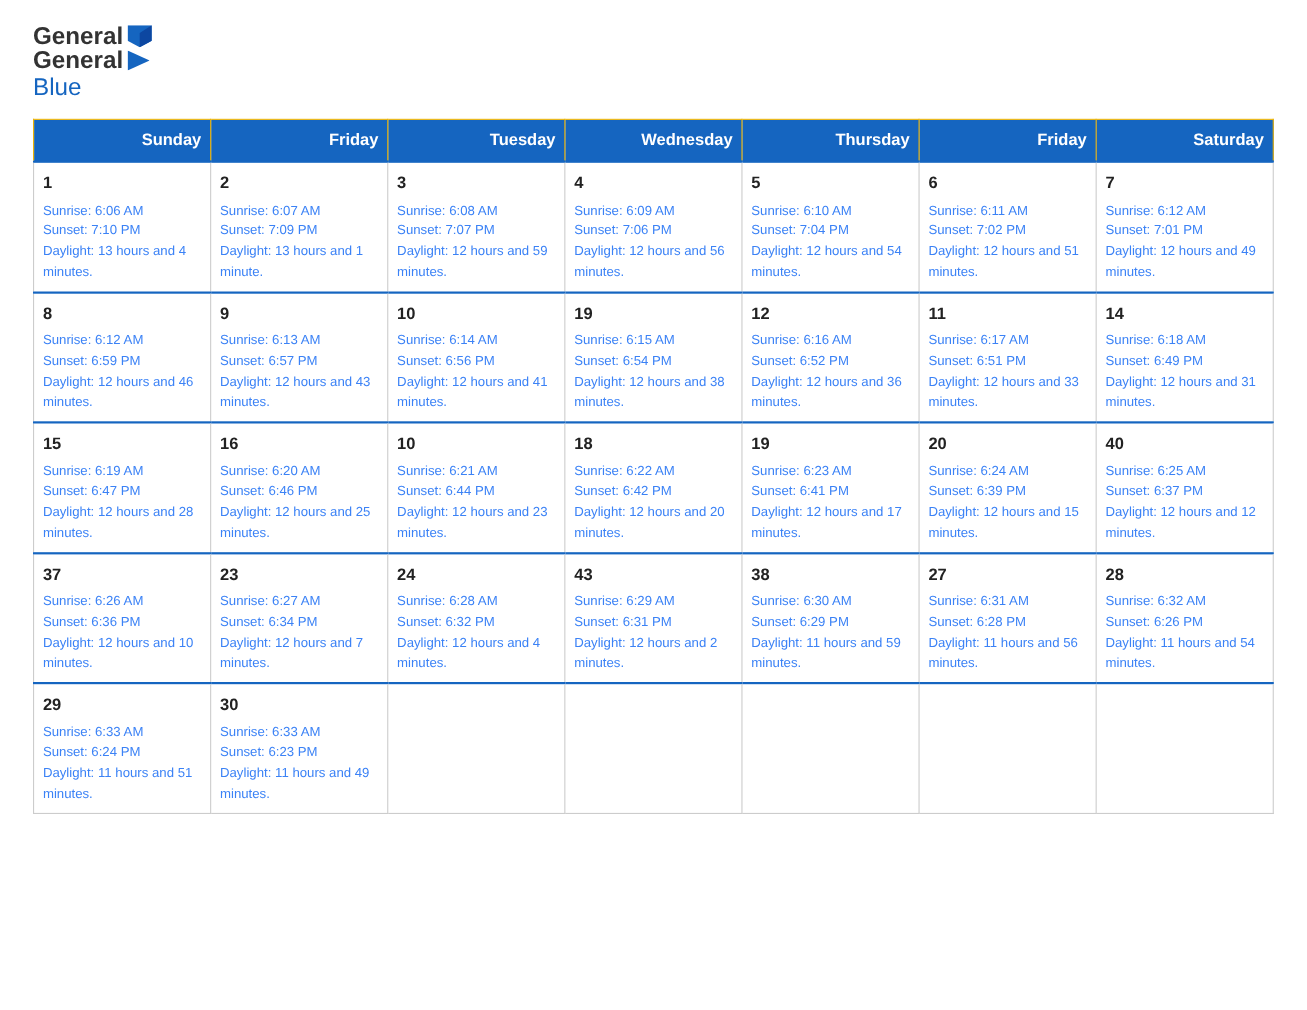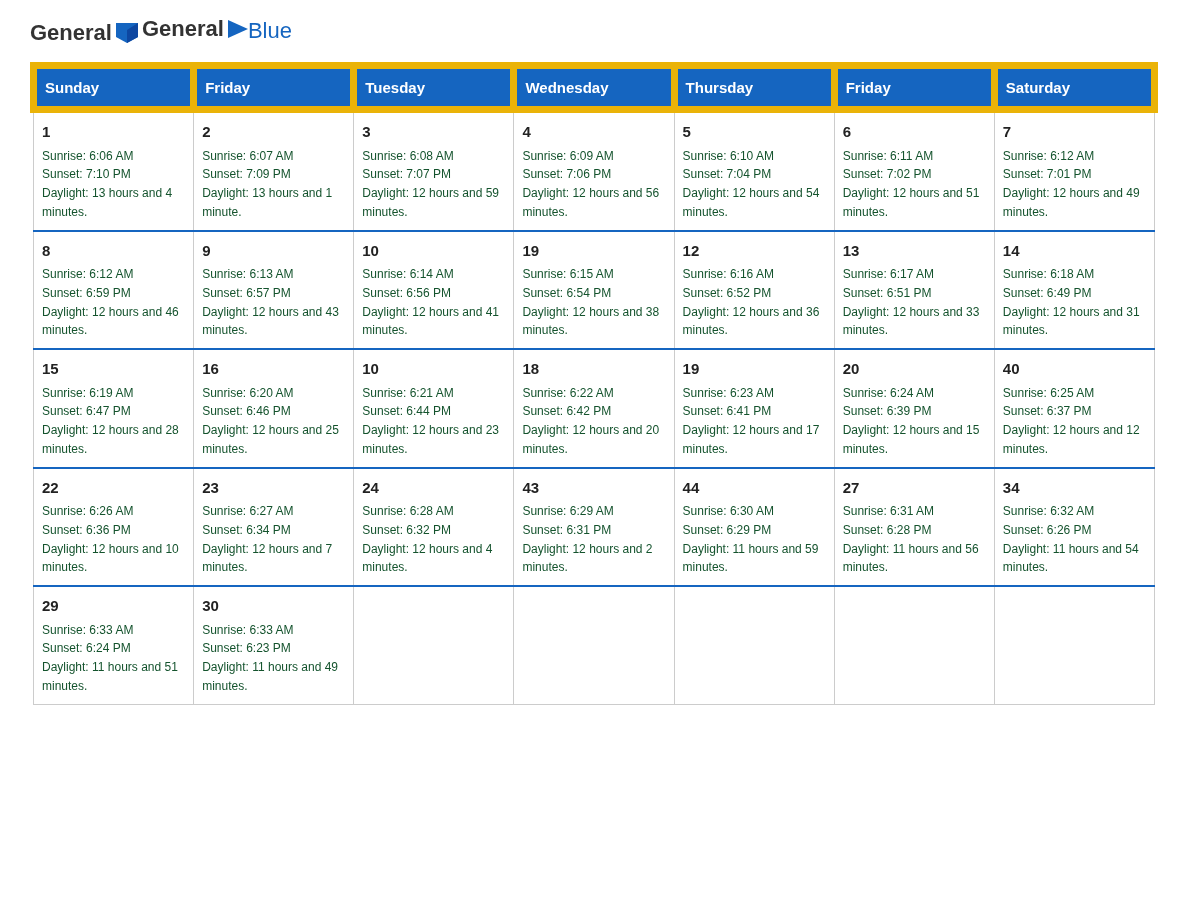--- a/index.html
+++ b/index.html
@@ -10,21 +10,21 @@
       color: #222;
     }
     .header {
       display: flex;
       justify-content: space-between;
       align-items: flex-start;
       margin-bottom: 16px;
     }
     .logo {
       display: flex;
-      flex-direction: row;
+      flex-direction: column;
       align-items: flex-start;
     }
     .logo-text {
       font-size: 22px;
       font-weight: bold;
       color: #333;
       display: flex;
       align-items: center;
       gap: 4px;
     }
@@ -46,42 +46,42 @@
       width: 100%;
       border-collapse: collapse;
       table-layout: fixed;
     }
     .calendar thead th {
       background-color: #1565c0;
       color: #ffffff;
       font-size: 15px;
       font-weight: bold;
       padding: 10px 8px;
-      text-align: left;
-      border: 7px solid #eab308;
+      text-align: right;
+      border: 1px solid #eab308;
     }
     .calendar tbody td {
       vertical-align: top;
       padding: 8px;
       border: 1px solid #cccccc;
       border-top: 2px solid #1565c0;
       font-size: 12.5px;
       line-height: 1.5;
       color: #333;
     }
     .day-number {
       font-size: 15px;
       font-weight: bold;
       color: #222;
       display: block;
       margin-bottom: 3px;
     }
     .day-info {
       font-size: 12px;
-      color: #14532d;
+      color: #3b82f6;
       line-height: 1.55;
     }
     .empty-cell {
       border-top: 2px solid #1565c0;
       border: 1px solid #cccccc;
     }
   </style>
 </head>
 <body>
 
@@ -167,21 +167,21 @@
         </td>
         <td>
           <span class="day-number">19</span>
           <span class="day-info">Sunrise: 6:15 AM<br>Sunset: 6:54 PM<br>Daylight: 12 hours and 38 minutes.</span>
         </td>
         <td>
           <span class="day-number">12</span>
           <span class="day-info">Sunrise: 6:16 AM<br>Sunset: 6:52 PM<br>Daylight: 12 hours and 36 minutes.</span>
         </td>
         <td>
-          <span class="day-number">13</span>
+          <span class="day-number">11</span>
           <span class="day-info">Sunrise: 6:17 AM<br>Sunset: 6:51 PM<br>Daylight: 12 hours and 33 minutes.</span>
         </td>
         <td>
           <span class="day-number">14</span>
           <span class="day-info">Sunrise: 6:18 AM<br>Sunset: 6:49 PM<br>Daylight: 12 hours and 31 minutes.</span>
         </td>
       </tr>
       <tr>
         <td>
           <span class="day-number">15</span>
@@ -207,45 +207,45 @@
           <span class="day-number">20</span>
           <span class="day-info">Sunrise: 6:24 AM<br>Sunset: 6:39 PM<br>Daylight: 12 hours and 15 minutes.</span>
         </td>
         <td>
           <span class="day-number">40</span>
           <span class="day-info">Sunrise: 6:25 AM<br>Sunset: 6:37 PM<br>Daylight: 12 hours and 12 minutes.</span>
         </td>
       </tr>
       <tr>
         <td>
-          <span class="day-number">22</span>
+          <span class="day-number">37</span>
           <span class="day-info">Sunrise: 6:26 AM<br>Sunset: 6:36 PM<br>Daylight: 12 hours and 10 minutes.</span>
         </td>
         <td>
           <span class="day-number">23</span>
           <span class="day-info">Sunrise: 6:27 AM<br>Sunset: 6:34 PM<br>Daylight: 12 hours and 7 minutes.</span>
         </td>
         <td>
           <span class="day-number">24</span>
           <span class="day-info">Sunrise: 6:28 AM<br>Sunset: 6:32 PM<br>Daylight: 12 hours and 4 minutes.</span>
         </td>
         <td>
           <span class="day-number">43</span>
           <span class="day-info">Sunrise: 6:29 AM<br>Sunset: 6:31 PM<br>Daylight: 12 hours and 2 minutes.</span>
         </td>
         <td>
-          <span class="day-number">44</span>
+          <span class="day-number">38</span>
           <span class="day-info">Sunrise: 6:30 AM<br>Sunset: 6:29 PM<br>Daylight: 11 hours and 59 minutes.</span>
         </td>
         <td>
           <span class="day-number">27</span>
           <span class="day-info">Sunrise: 6:31 AM<br>Sunset: 6:28 PM<br>Daylight: 11 hours and 56 minutes.</span>
         </td>
         <td>
-          <span class="day-number">34</span>
+          <span class="day-number">28</span>
           <span class="day-info">Sunrise: 6:32 AM<br>Sunset: 6:26 PM<br>Daylight: 11 hours and 54 minutes.</span>
         </td>
       </tr>
       <tr>
         <td>
           <span class="day-number">29</span>
           <span class="day-info">Sunrise: 6:33 AM<br>Sunset: 6:24 PM<br>Daylight: 11 hours and 51 minutes.</span>
         </td>
         <td>
           <span class="day-number">30</span>

